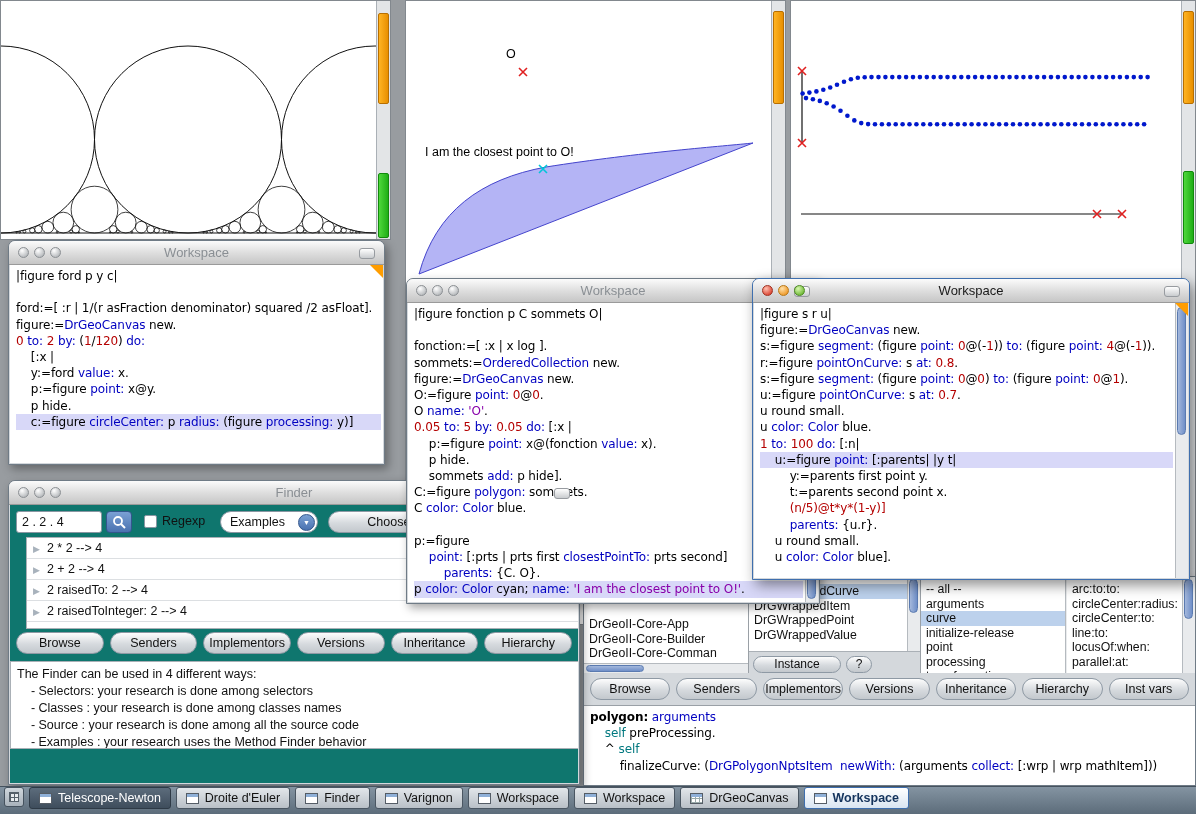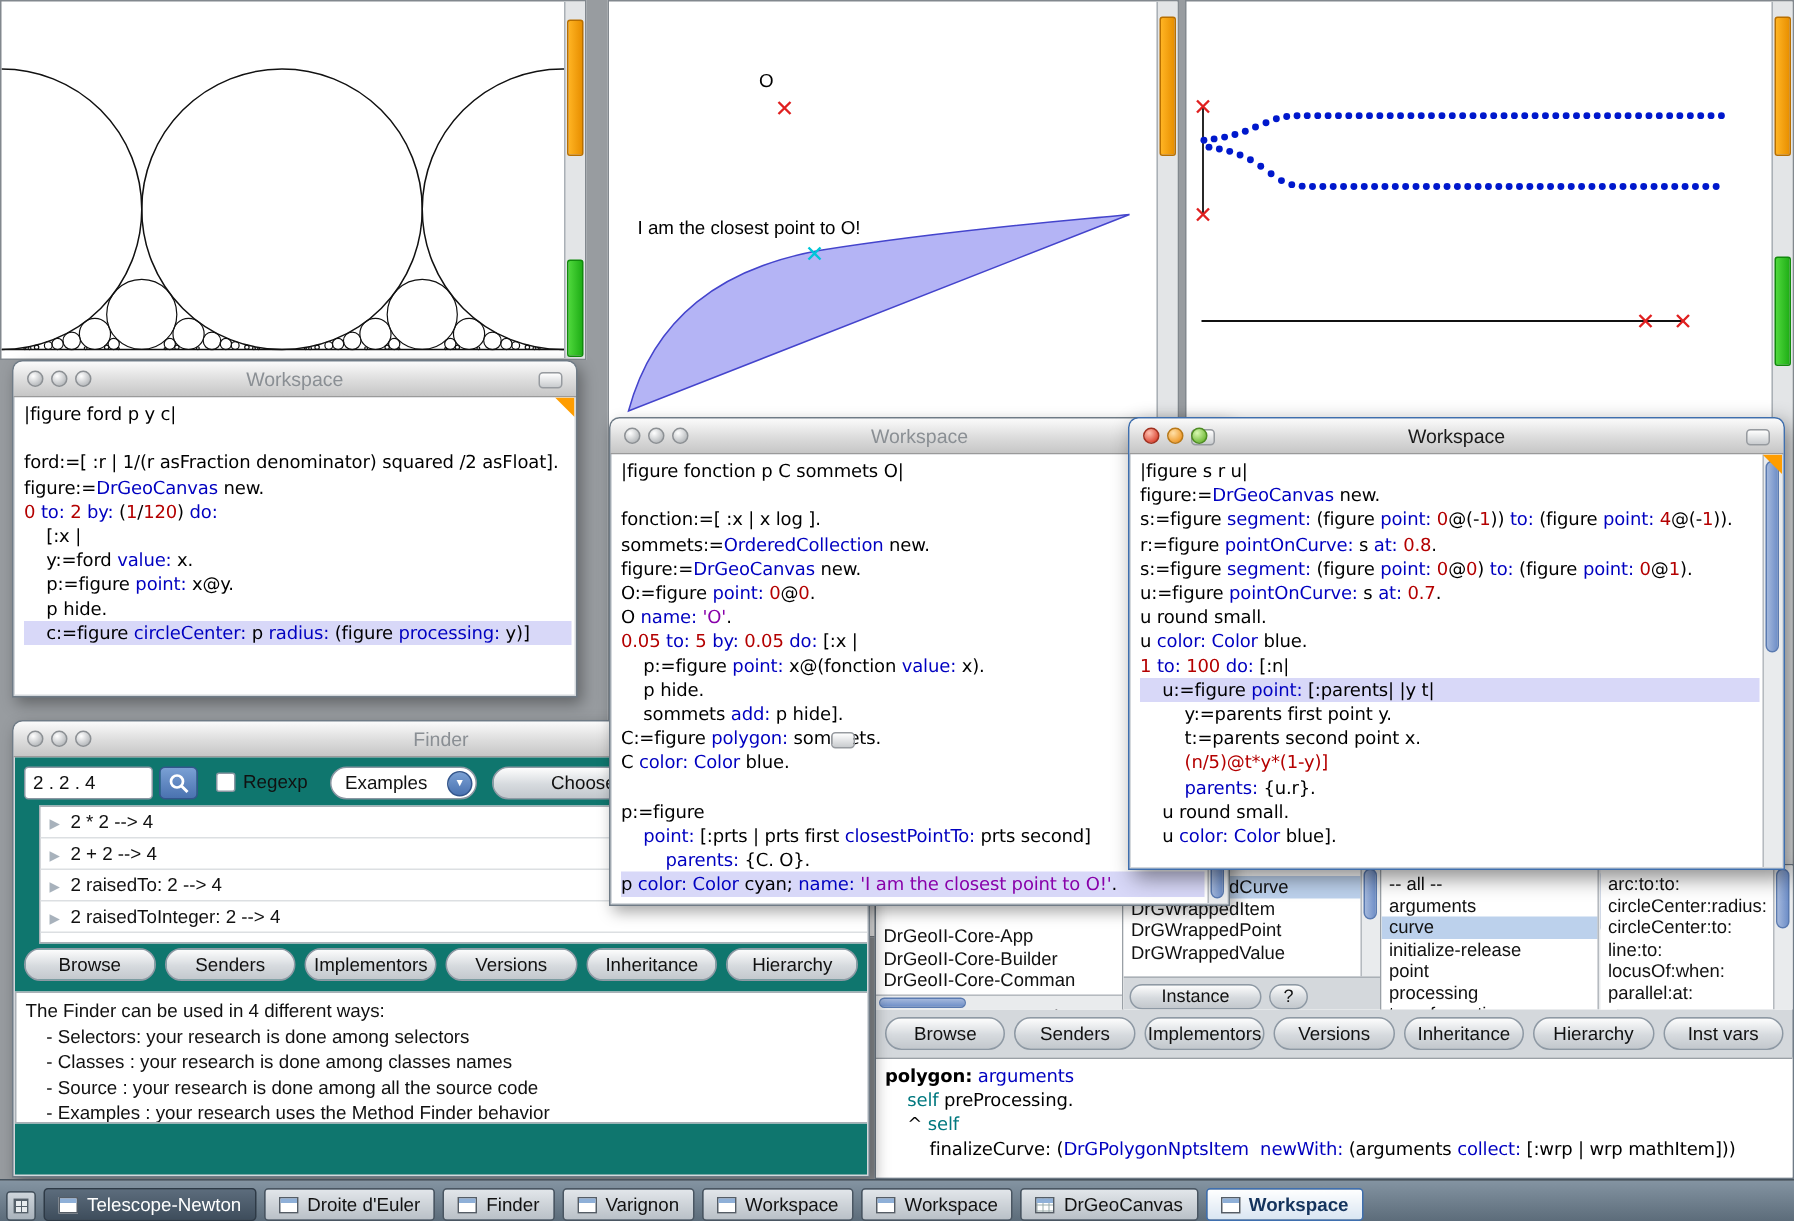--- a/index.html
+++ b/index.html
@@ -57,21 +57,21 @@
 
 .browser{position:absolute;background:#d4d8dc;border:1px solid #6f7b86;box-shadow:3px 4px 10px rgba(0,0,0,.35)}
 .pane{position:absolute;top:0;height:96px;background:#fff;border-right:1px solid #9aa0a6;overflow:hidden}
 .rows{position:absolute;left:0;right:12px}
 .lrow{height:14.5px;line-height:14.5px;font-size:12.3px;padding-left:5px;white-space:nowrap;overflow:hidden}
 .lrow.sel{background:#bcd1ec}
 .classfoot{position:absolute;left:0;right:0;bottom:0;height:22px;background:#d4d8dc;border-top:1px solid #aab0b6;display:flex;gap:5px;align-items:flex-end;padding:0 4px}
 .smallbtn{height:17px;line-height:15px;font-size:12px;text-align:center;border:1px solid #8e99a4;border-radius:9px;background:linear-gradient(#fdfdfd,#d6dade 55%,#c3c8cd)}
 .codepane{position:absolute;left:0;right:0;bottom:0;background:#fff;border-top:1px solid #9aa0a6;overflow:hidden}
 
-.taskbar{position:absolute;left:0;right:0;bottom:0;height:28px;background:linear-gradient(#8494a2,#5c6c7a);border-top:1px solid #45525e;display:flex;align-items:flex-end;gap:5px;padding:0 4px;z-index:50}
+.taskbar{position:absolute;left:0;right:0;bottom:0;height:28px;background:linear-gradient(#8494a2,#5c6c7a);border-top:1px solid #45525e;display:flex;align-items:flex-start;gap:5px;padding:0 4px;z-index:50}
 .startbtn{width:20px;height:20px;border:1px solid #45525e;border-radius:3px;background:linear-gradient(#cfd6dc,#a8b2bb);display:flex;align-items:center;justify-content:center}
 .startgrid{width:10px;height:10px;background-image:linear-gradient(#55606a 1px,transparent 1px),linear-gradient(90deg,#55606a 1px,transparent 1px);background-size:4px 4px;background-color:#e8ecef;border:1px solid #55606a}
 .task{height:22px;display:flex;align-items:center;gap:6px;padding:0 9px;border-radius:3px;border:1px solid #4a5662;background:linear-gradient(#e2e6ea,#b9c0c7);font-size:12.5px;color:#111;white-space:nowrap}
 .task.dark{background:linear-gradient(#5c6c7c,#3e4d5c);color:#fff;border-color:#2e3a46}
 .task.activewin{background:linear-gradient(#ffffff,#d9e5f2);border-color:#3f6fae;color:#14335c;font-weight:bold}
 .ticon{width:13px;height:11px;border:1px solid #555d66;background:#fff;position:relative;flex:0 0 auto}
 .ticon::before{content:"";position:absolute;left:0;right:0;top:0;height:3px;background:#8fb0d8}
 .ticon.grid{background-image:linear-gradient(#9aa 1px,transparent 1px),linear-gradient(90deg,#9aa 1px,transparent 1px);background-size:4px 4px}
 </style>
 </head>

